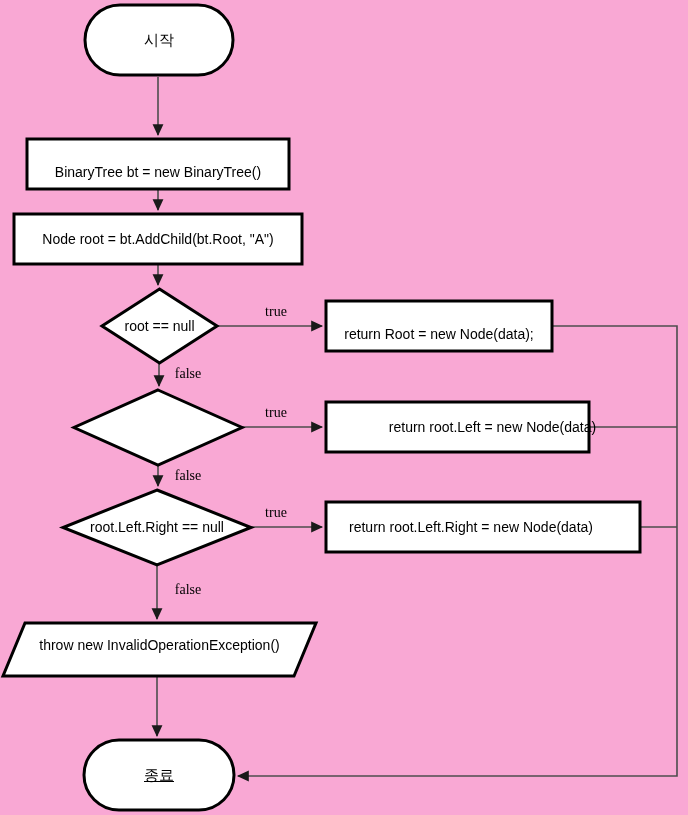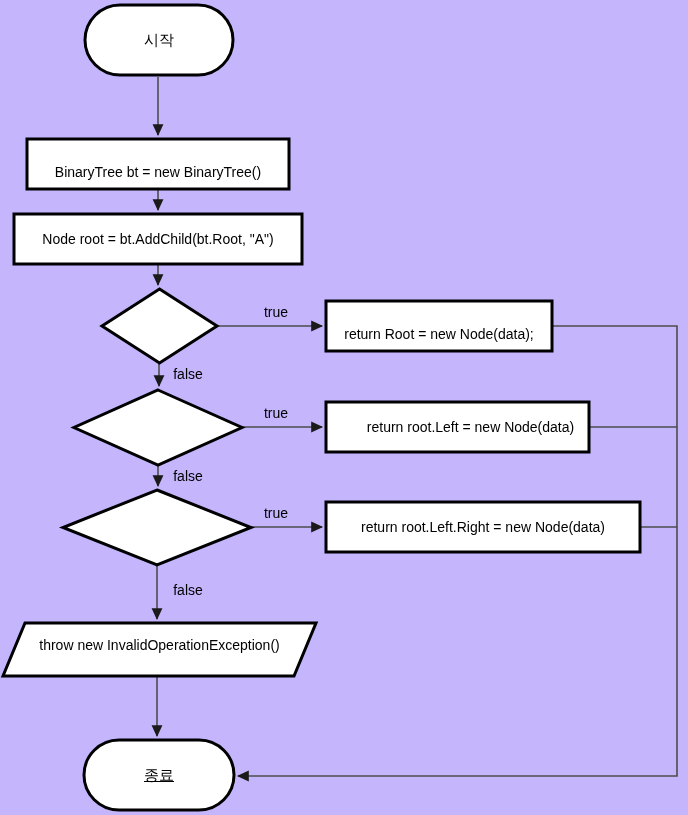--- a/index.html
+++ b/index.html
@@ -5,21 +5,21 @@
   html, body {
     margin: 0;
     padding: 0;
     background: #ffffff;
     font-family: "Liberation Sans", "DejaVu Sans", sans-serif;
   }
   .canvas {
     position: relative;
     width: 688px;
     height: 815px;
-    background: #c4b5fd;
+    background: #f9a8d4;
     overflow: hidden;
   }
   .canvas svg {
     position: absolute;
     left: 0;
     top: 0;
   }
   .node-label {
     position: absolute;
     display: flex;
@@ -37,20 +37,21 @@
   }
   .edge-label {
     position: absolute;
     display: flex;
     align-items: center;
     justify-content: center;
     font-size: 14px;
     color: #000000;
     white-space: nowrap;
     pointer-events: none;
+    font-family: Liberation Serif, serif;
   }
   .shape {
     fill: #ffffff;
     stroke: #000000;
     stroke-width: 3;
   }
   .connector {
     fill: none;
     stroke: #4d4d4d;
     stroke-width: 1.6;
@@ -95,23 +96,25 @@
       <polygon class="shape" points="157,490 251,527.5 157,565 63,527.5"></polygon>
       <rect class="shape" x="326" y="502" width="314" height="50"></rect>
       <polygon class="shape" points="25,623 316,623 294,676 3,676"></polygon>
       <rect class="shape" x="84" y="740" width="150" height="70" rx="35" ry="35"></rect>
     </g>
   </svg>
 
   <div class="node-label terminator-label" style="left:85px; top:5px; width:148px; height:70px;">시작</div>
   <div class="node-label" style="left:27px; top:139px; width:262px; height:67px;">BinaryTree bt = new BinaryTree()</div>
   <div class="node-label" style="left:14px; top:214px; width:288px; height:50px;">Node root = bt.AddChild(bt.Root, "A")</div>
+  <div class="node-label" style="left:102px; top:289px; width:115px; height:74px;">root == null</div>
   <div class="node-label" style="left:326px; top:301px; width:226px; height:66px;border-radius:21px;">return Root = new Node(data);</div>
-  <div class="node-label" style="left:311px; top:402px; width:263px; height:50px;padding-left:28px;">return root.Left = new Node(data)</div>
-  <div class="node-label" style="left:326px; top:502px; width:314px; height:50px;">return root.Left.Right = new Node(data)</div>
+  <div class="node-label" style="left:333px; top:402px; width:263px; height:50px;padding-left:28px;">return root.Left = new Node(data)</div>
+  <div class="node-label" style="left:63px; top:490px; width:188px; height:75px;">root.Left.Right == null</div>
+  <div class="node-label" style="left:314px; top:502px; width:314px; height:50px;">return root.Left.Right = new Node(data)</div>
   <div class="node-label" style="left:3px; top:623px; width:313px; height:45px;">throw new InvalidOperationException()</div>
   <div class="node-label terminator-label" style="left:84px; top:740px; width:150px; height:70px;text-decoration:underline;">종료</div>
 
   <div class="edge-label" style="left:254px; top:303px; width:44px; height:18px;">true</div>
   <div class="edge-label" style="left:166px; top:365px; width:44px; height:18px;">false</div>
   <div class="edge-label" style="left:254px; top:404px; width:44px; height:18px;">true</div>
   <div class="edge-label" style="left:166px; top:467px; width:44px; height:18px;">false</div>
   <div class="edge-label" style="left:254px; top:504px; width:44px; height:18px;">true</div>
   <div class="edge-label" style="left:166px; top:581px; width:44px; height:18px;">false</div>
 

